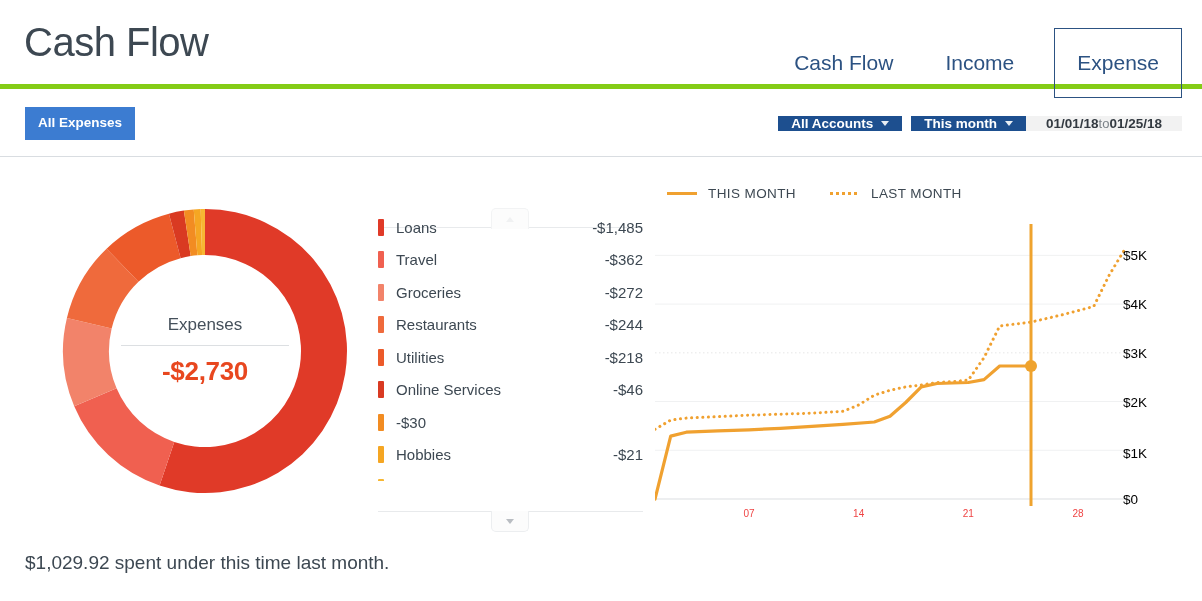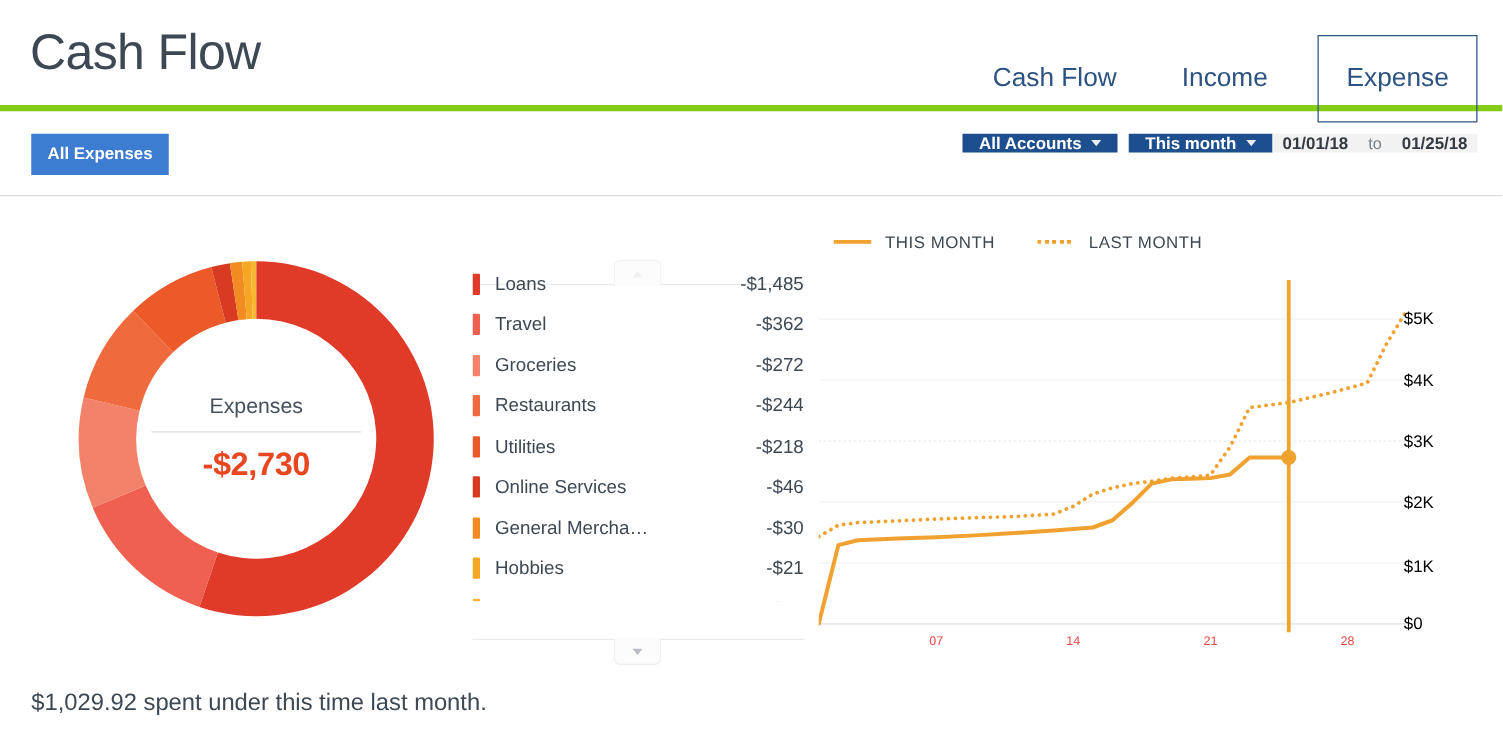--- a/index.html
+++ b/index.html
@@ -48,40 +48,40 @@
   .all-expenses-btn{
     position:absolute;left:25px;top:107px;
     background:#3c7cd1;color:#ffffff;
     font-size:13.5px;font-weight:bold;
     padding:9px 13px 10px 13px;
     line-height:1;border:none;cursor:pointer;
     font-family:"Liberation Sans", sans-serif;
   }
   .filters{
     position:absolute;right:20px;top:107px;
-    display:flex;align-items:flex-start;height:33px;
+    display:flex;align-items:center;height:33px;
   }
   .pill{
     background:#1d4f8f;color:#ffffff;
     font-size:13.5px;font-weight:bold;
     display:flex;align-items:center;gap:8px;
     padding:0 13px;cursor:pointer;white-space:nowrap;
   }
   .pill + .pill{margin-left:9px;}
   .caret{
     width:0;height:0;
     border-left:4.5px solid transparent;
     border-right:4.5px solid transparent;
     border-top:5.5px solid #ffffff;
     display:inline-block;
     opacity:.9;
   }
   .daterange{
     background:#f2f2f2;display:flex;align-items:center;
-    padding:0 8px;gap:16px;
+    padding:0 20px;
   }
   .daterange .d{font-size:13.5px;font-weight:bold;color:#333a41;cursor:pointer;}
   .daterange .to{font-size:13px;color:#7b8288;font-weight:400;}
 
   
   .main{position:absolute;left:0;top:158px;width:1202px;height:380px;}
 
   
   .donut-wrap{position:absolute;left:60px;top:48px;width:290px;height:290px;}
   .donut-center{
@@ -248,21 +248,20 @@
             <span class="cat-name">Utilities</span>
             <span class="cat-amt">-$218</span>
           </div>
           <div class="cat-row">
             <span class="cat-swatch" style="background: rgb(217, 58, 34);"></span>
             <span class="cat-name">Online Services</span>
             <span class="cat-amt">-$46</span>
           </div>
           <div class="cat-row">
             <span class="cat-swatch" style="background: rgb(242, 140, 34);"></span>
-            <span class="cat-name">General Mercha…</span>
             <span class="cat-amt">-$30</span>
           </div>
           <div class="cat-row">
             <span class="cat-swatch" style="background: rgb(245, 166, 35);"></span>
             <span class="cat-name">Hobbies</span>
             <span class="cat-amt">-$21</span>
           </div>
           <div class="cat-row">
             <span class="cat-swatch" style="background: rgb(247, 183, 51);"></span>
             <span class="cat-name">Insurance</span>

